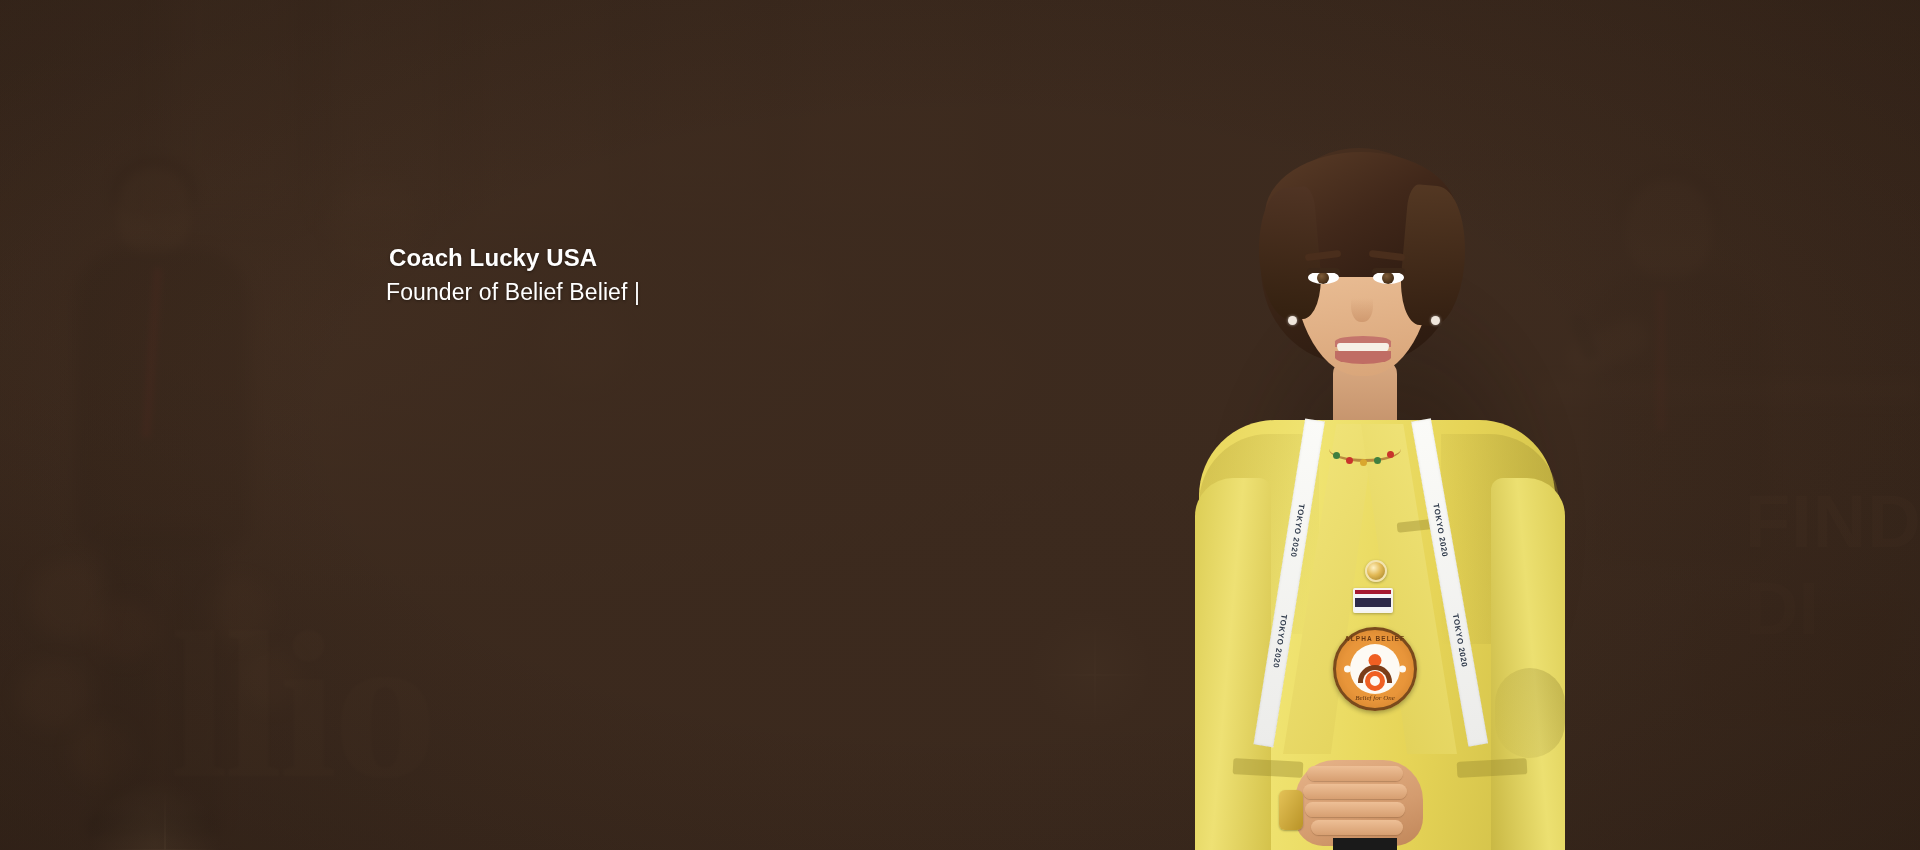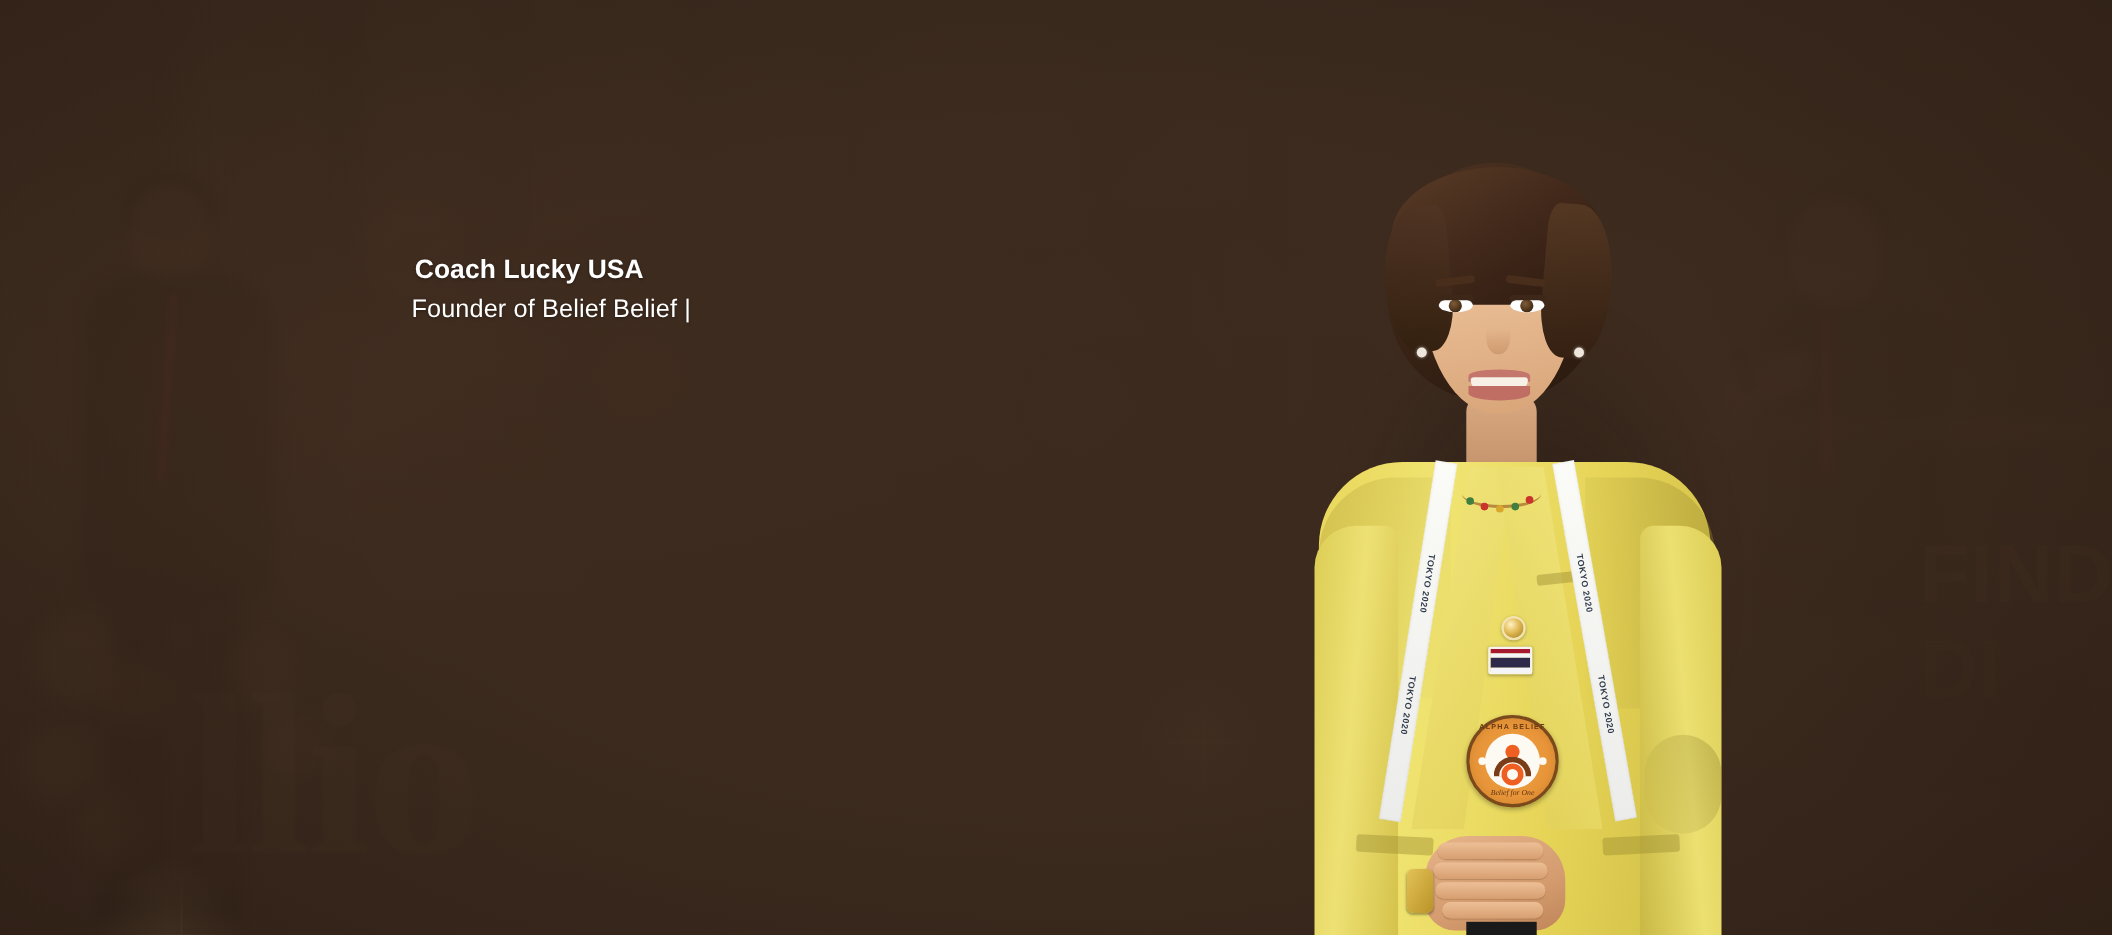--- a/index.html
+++ b/index.html
@@ -272,21 +272,21 @@
     font-weight:400;
     font-size:26.5px;
     line-height:35.5px;
     color:#ffffff;
     letter-spacing:.1px;
     white-space:pre-line;
     margin:0 0 44px 0;
     text-shadow:0 1px 3px rgba(0,0,0,.40);
   }
 
-  .attribution { margin:4px; }
+  .attribution { margin:16px; }
 
   .attr-name {
     font-family:"Liberation Sans", sans-serif;
     font-weight:700;
     font-size:24px;
     line-height:34px;
     color:#ffffff;
     letter-spacing:.1px;
     margin-left:3px;
     text-shadow:0 1px 3px rgba(0,0,0,.40);
@@ -549,21 +549,21 @@
     overflow:hidden;
     box-shadow:0 1px 3px rgba(0,0,0,.28);
   }
   .flag-s { width:100%; }
   .flag-s.red   { height:20%; background:#A51931; }
   .flag-s.white { height:20%; background:#F4F5F8; }
   .flag-s.blue  { height:40%; background:#2D2A4A; }
 
   
   .p-badge {
-    left:168px; top:502px;
+    left:168px; top:479px;
     width:84px; height:84px;
     border-radius:50%;
     background:radial-gradient(circle at 50% 50%, #f0a23d 0%, #e8953a 58%, #c87b26 100%);
     border:3px solid #7a4a1c;
     box-shadow:0 2px 5px rgba(0,0,0,.32);
   }
   .badge-inner {
     position:absolute;
     left:50%; top:50%;
     transform:translate(-50%,-50%);

